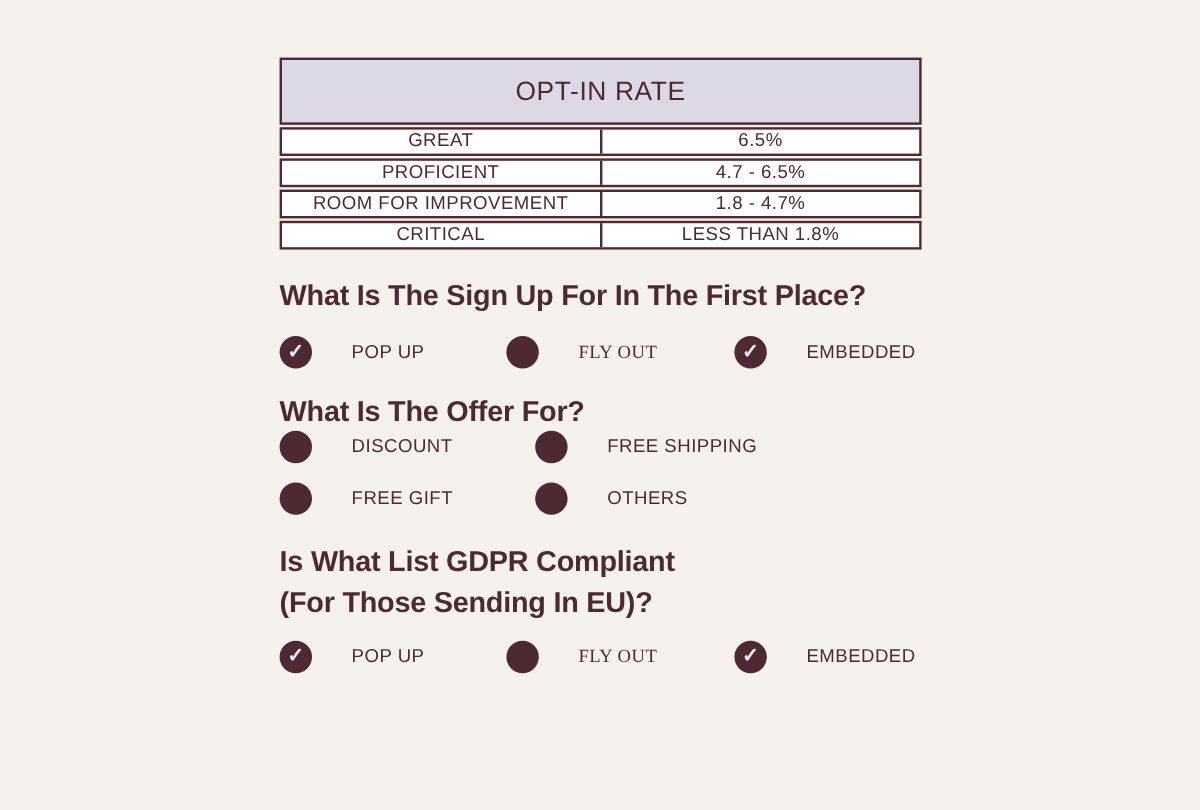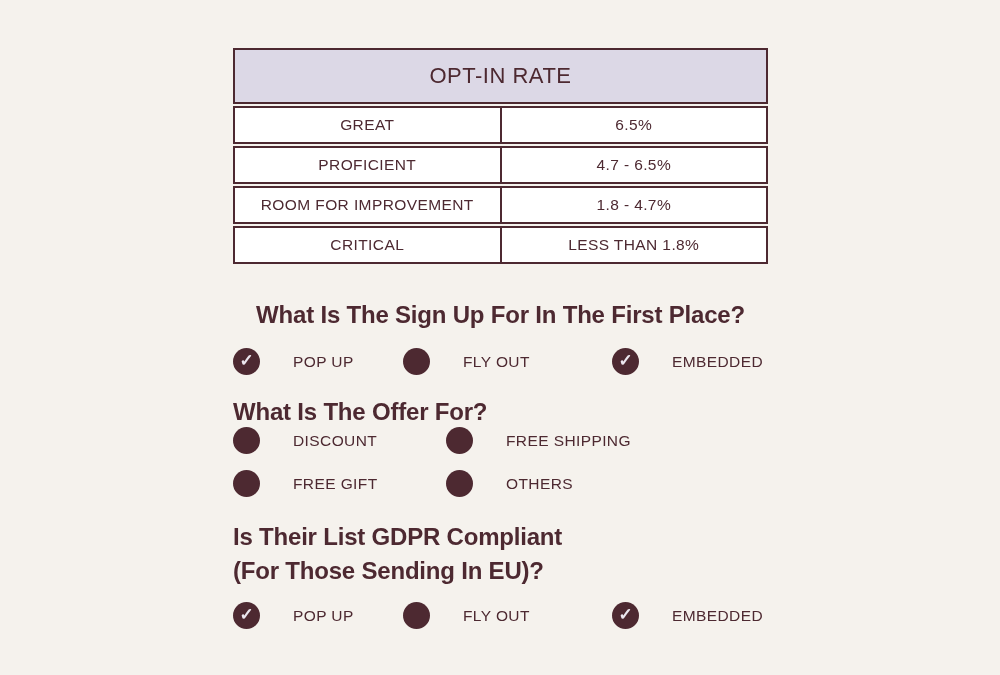--- a/index.html
+++ b/index.html
@@ -30,60 +30,60 @@
     height:56px;
     border:2px solid var(--maroon);
     background:var(--header-bg);
     display:flex;align-items:center;justify-content:center;
     font-size:22px;
     letter-spacing:0.5px;
     font-weight:500;
   }
   .t-row{
     margin-top:2px;
-    height:38px;
+    height:24px;
     display:flex;
     background:var(--row-bg);
     border:2px solid var(--maroon);
   }
   .t-cell{
     flex:1;
     display:flex;align-items:center;justify-content:center;
     font-size:15.5px;
     letter-spacing:0.4px;
   }
   .t-cell.left{border-right:2px solid var(--maroon);}
   
   .question{
     font-size:24px;
     line-height:30px;
     font-weight:600;
     letter-spacing:-0.2px;
   }
-  .q1{margin-top:36px;text-align:center;}
+  .q1{margin-top:24px;}
   .q2{margin-top:22px;}
   .q3{margin-top:23px;line-height:34px;}
   
   .opts-row{
     position:relative;
     height:27px;
   }
   .r1{margin-top:18px;}
   .r2a{margin-top:0;}
   .r2b{margin-top:16px;text-align:center;}
   .r3{margin-top:14px;}
   .opt{
     position:absolute;top:0;
     display:flex;align-items:center;
     gap:33px;
     height:27px;
     cursor:default;
   }
   .pos-0{left:0;}
-  .pos-185{left:170px;}
+  .pos-185{left:189px;font-family:Liberation Serif, serif;}
   .pos-379{left:379px;}
   .pos-224{left:213px;}
   .circle{
     width:27px;height:27px;
     border-radius:50%;
     background:var(--maroon);
     display:flex;align-items:center;justify-content:center;
     flex:0 0 27px;
   }
   .checkmark{
@@ -161,21 +161,21 @@
       <span class="circle"></span>
       <span class="opt-label">FREE GIFT</span>
     </div>
     <div class="opt pos-224">
       <span class="circle"></span>
       <span class="opt-label">OTHERS</span>
     </div>
   </div>
 
   <div class="question q3">
-    <div>Is Their List GDPR Compliant</div>
+    <div>Is What List GDPR Compliant</div>
     <div>(For Those Sending In EU)?</div>
   </div>
   <div class="opts-row r3">
     <div class="opt pos-0">
       <span class="circle">
           <span class="checkmark">✓</span>
         </span>
       <span class="opt-label">POP UP</span>
     </div>
     <div class="opt pos-185">

